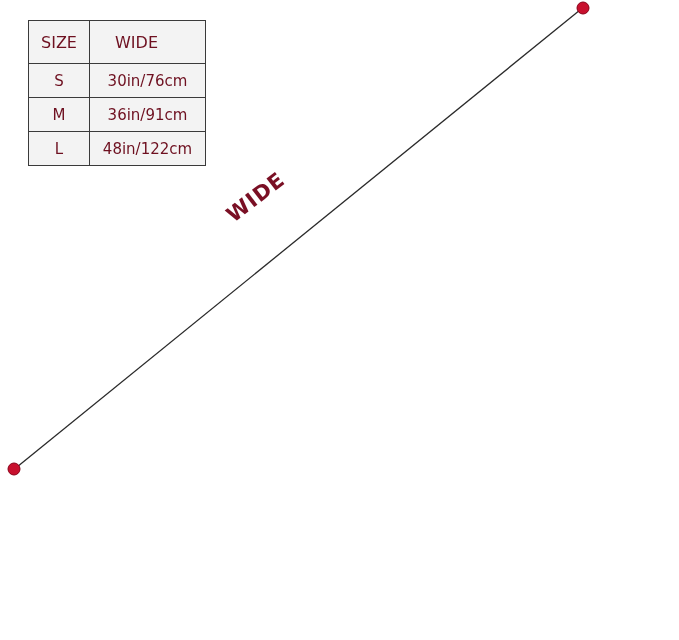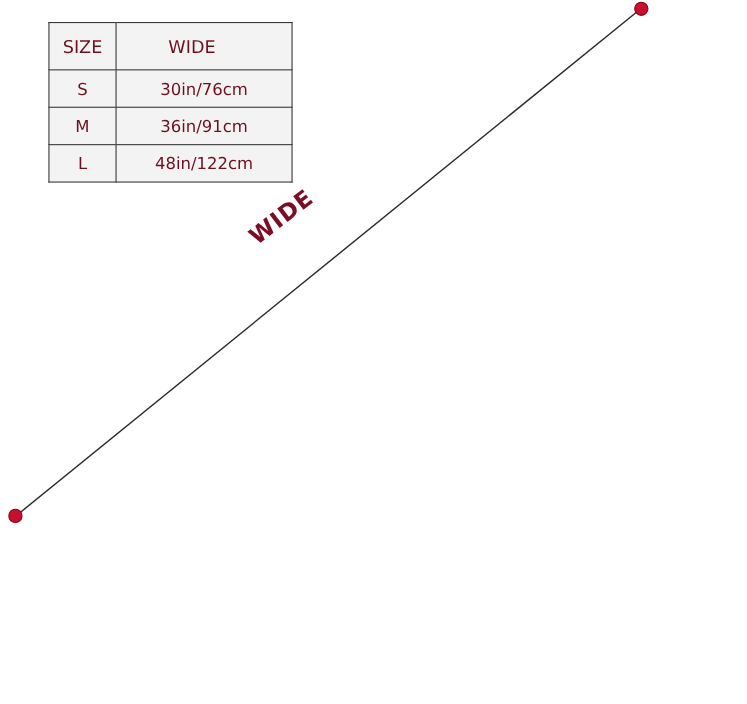--- a/index.html
+++ b/index.html
@@ -1,19 +1,19 @@
 <!DOCTYPE html>
 <html><head>
 <meta charset="utf-8">
 <style>
   html, body { margin:0; padding:0; background:#ffffff; }
   body { width:679px; height:640px; position:relative; overflow:hidden; font-family:"Liberation Sans", sans-serif; }
   .stage { position:absolute; left:0; top:0; width:679px; height:640px; }
   .size-table {
-    position:absolute; left:44px; top:20px; width:222px;
+    position:absolute; left:28px; top:20px; width:178px;
     border-collapse:collapse; background:#f3f3f3; color:#6e1020;
     font-family:"DejaVu Sans", sans-serif; font-size:15px;
   }
   .size-table td, .size-table th {
     border:1.5px solid #3a3a3a; text-align:center; font-weight:normal;
     height:33px; padding:0;
   }
   .size-table th { height:42px; font-size:16px; }
   .size-table .c1 { width:60px; }
   .size-table .h2 { padding-right:22px; }

